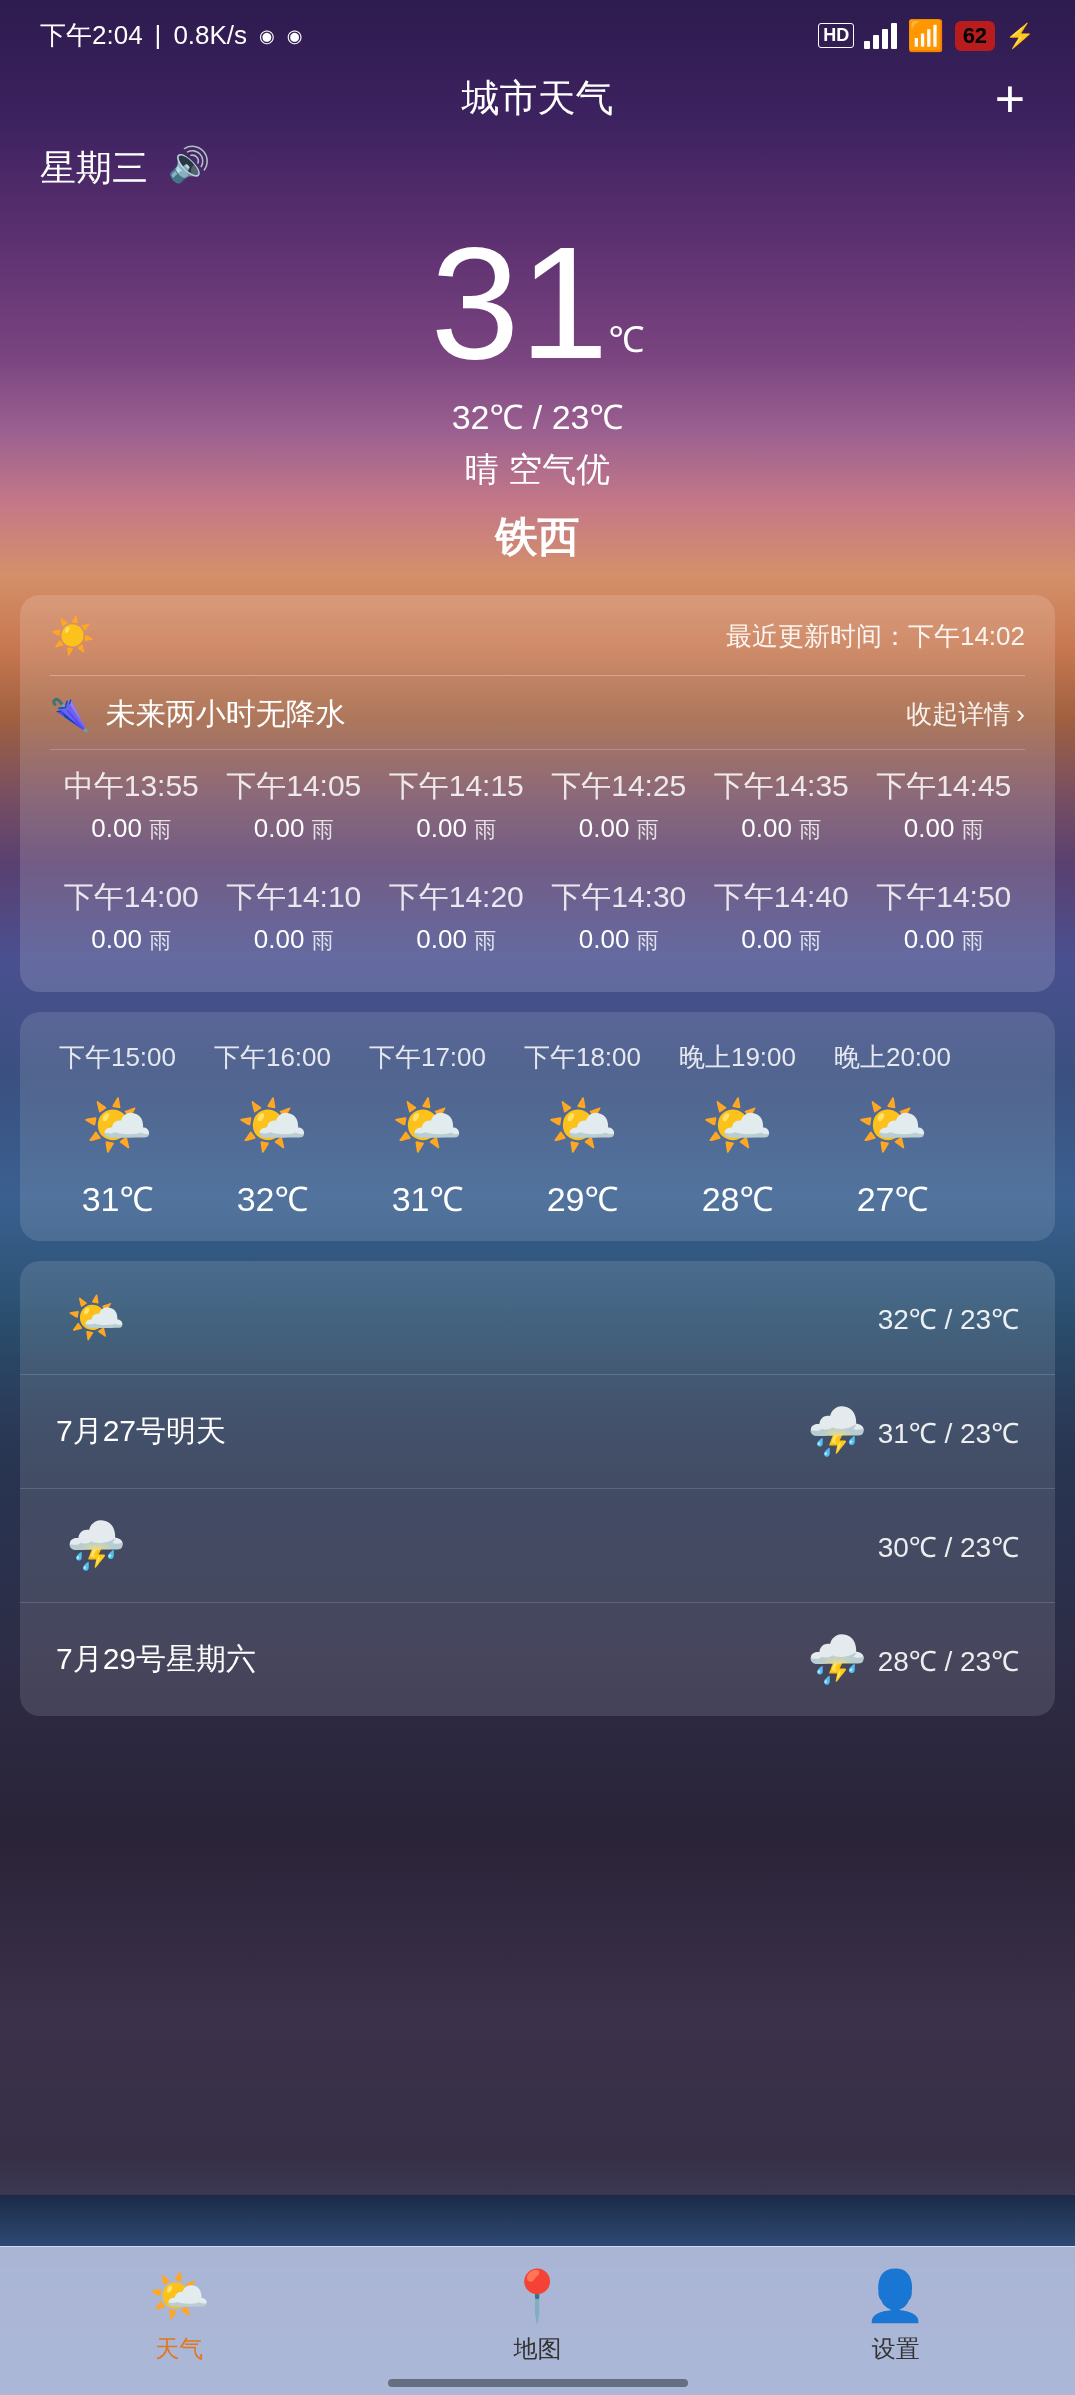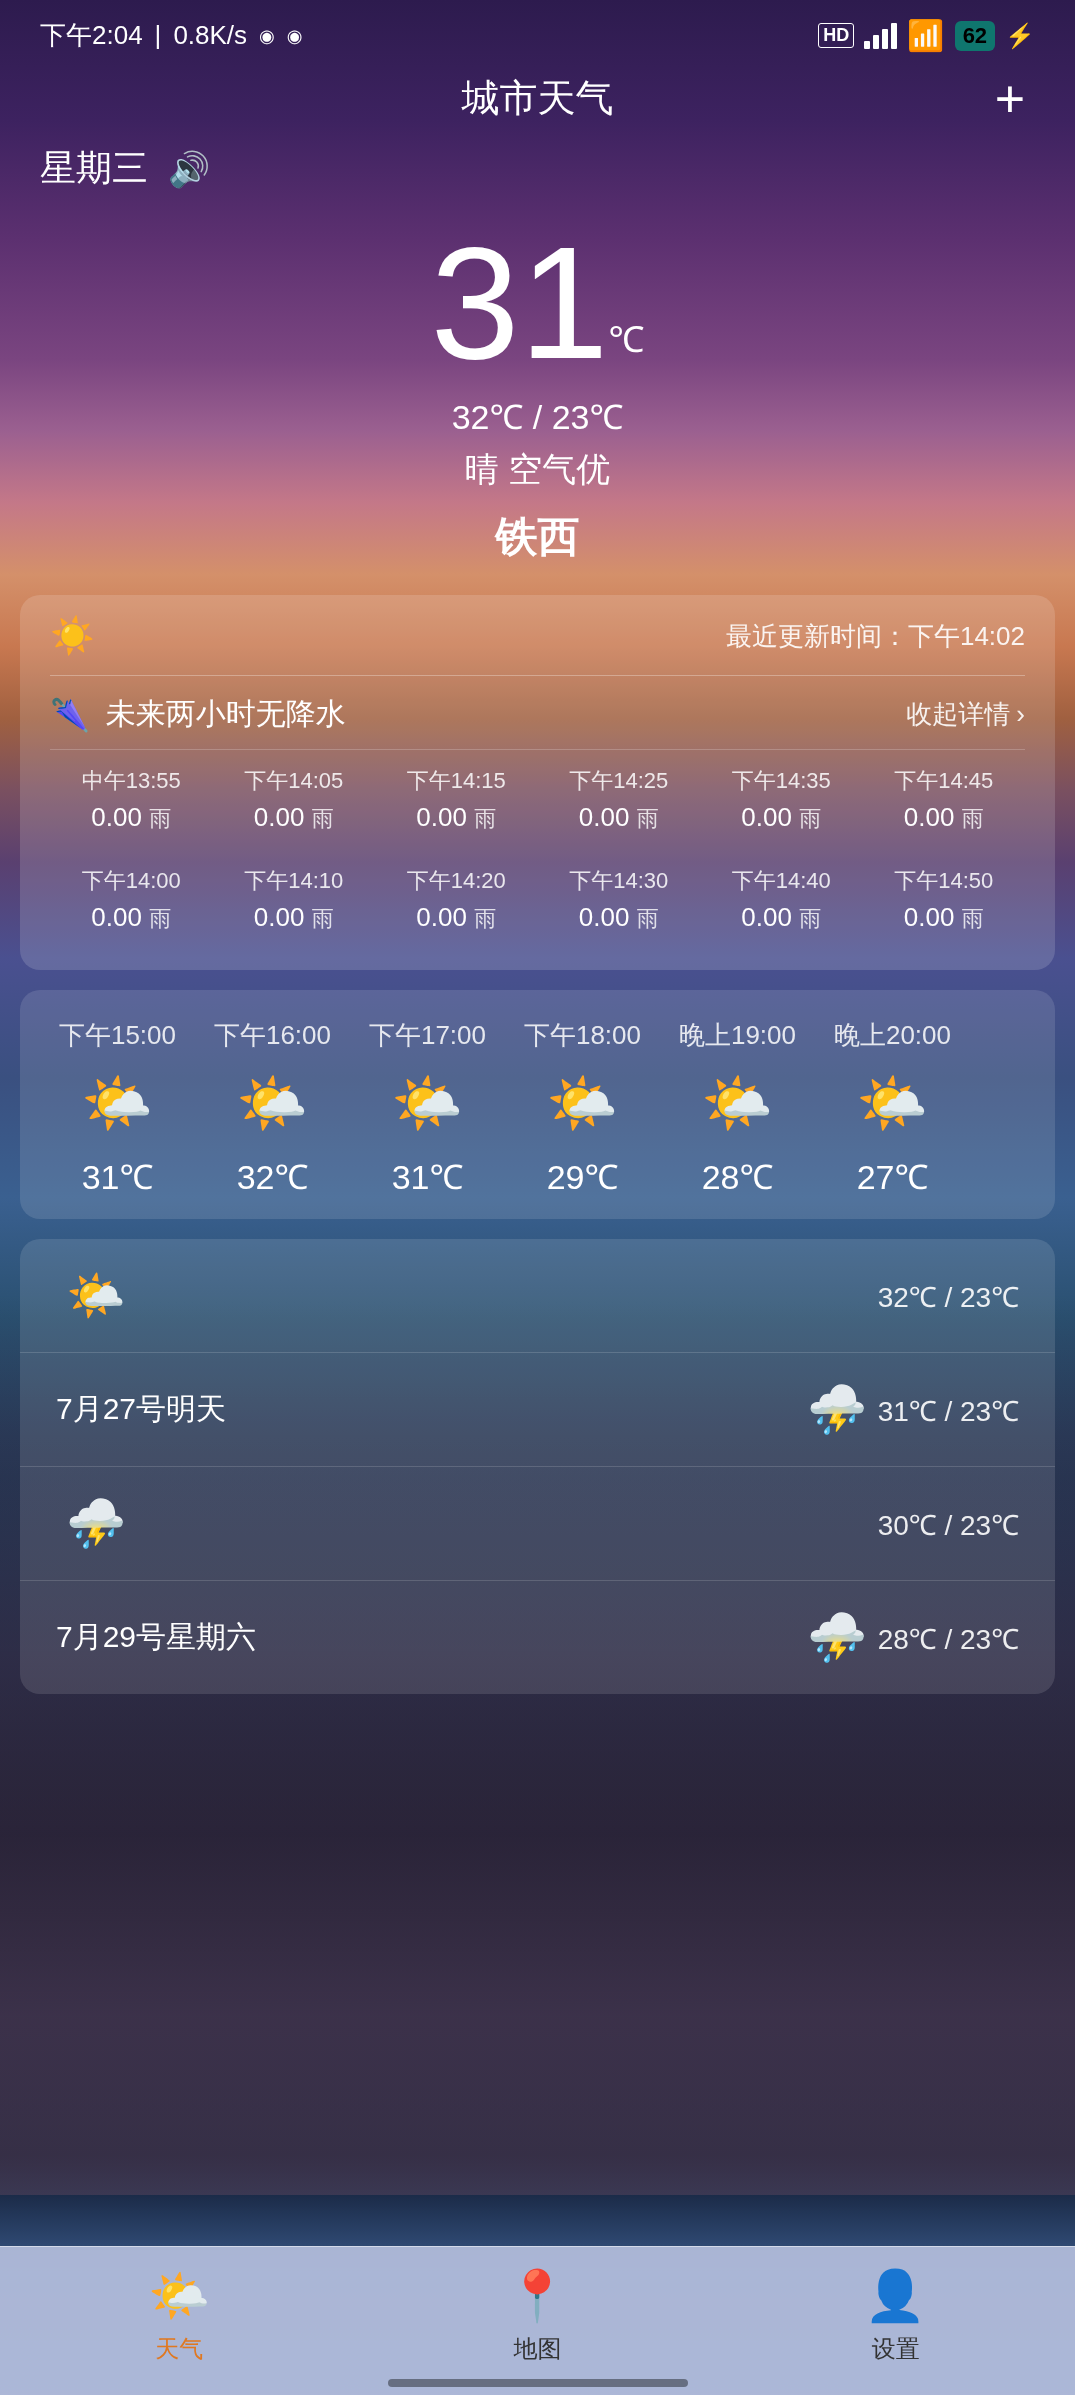--- a/index.html
+++ b/index.html
@@ -76,21 +76,21 @@
       display: flex;
       justify-content: space-between;
       align-items: center;
       padding: 18px 40px 10px;
       color: white;
       font-size: 26px;
     }
     .status-left { display: flex; align-items: center; gap: 12px; }
     .status-right { display: flex; align-items: center; gap: 10px; }
     .battery-box {
-      background: #0f766e;
+      background: #b91c1c;
       color: #000;
       border-radius: 6px;
       padding: 2px 8px;
       font-size: 22px;
       font-weight: bold;
     }
 
     
     .header {
       display: flex;
@@ -109,21 +109,20 @@
       right: 50px;
       color: white;
       font-size: 52px;
       font-weight: 300;
       line-height: 1;
     }
 
     
     .day-row {
       display: flex;
-      align-items: center;
       gap: 20px;
       padding: 10px 40px;
       color: white;
       font-size: 36px;
     }
 
     
     .main-temp-section {
       text-align: center;
       padding: 20px 0 10px;
@@ -201,21 +200,21 @@
       display: grid;
       grid-template-columns: repeat(6, 1fr);
       gap: 0;
       padding: 16px 0;
     }
     .rain-cell {
       text-align: center;
       color: white;
     }
     .rain-time {
-      font-size: 22px;
+      font-size: 30px;
       color: rgba(255,255,255,0.85);
       margin-bottom: 6px;
     }
     .rain-amount {
       font-size: 26px;
       font-weight: 500;
     }
     .rain-type {
       font-size: 22px;
       color: rgba(255,255,255,0.8);

